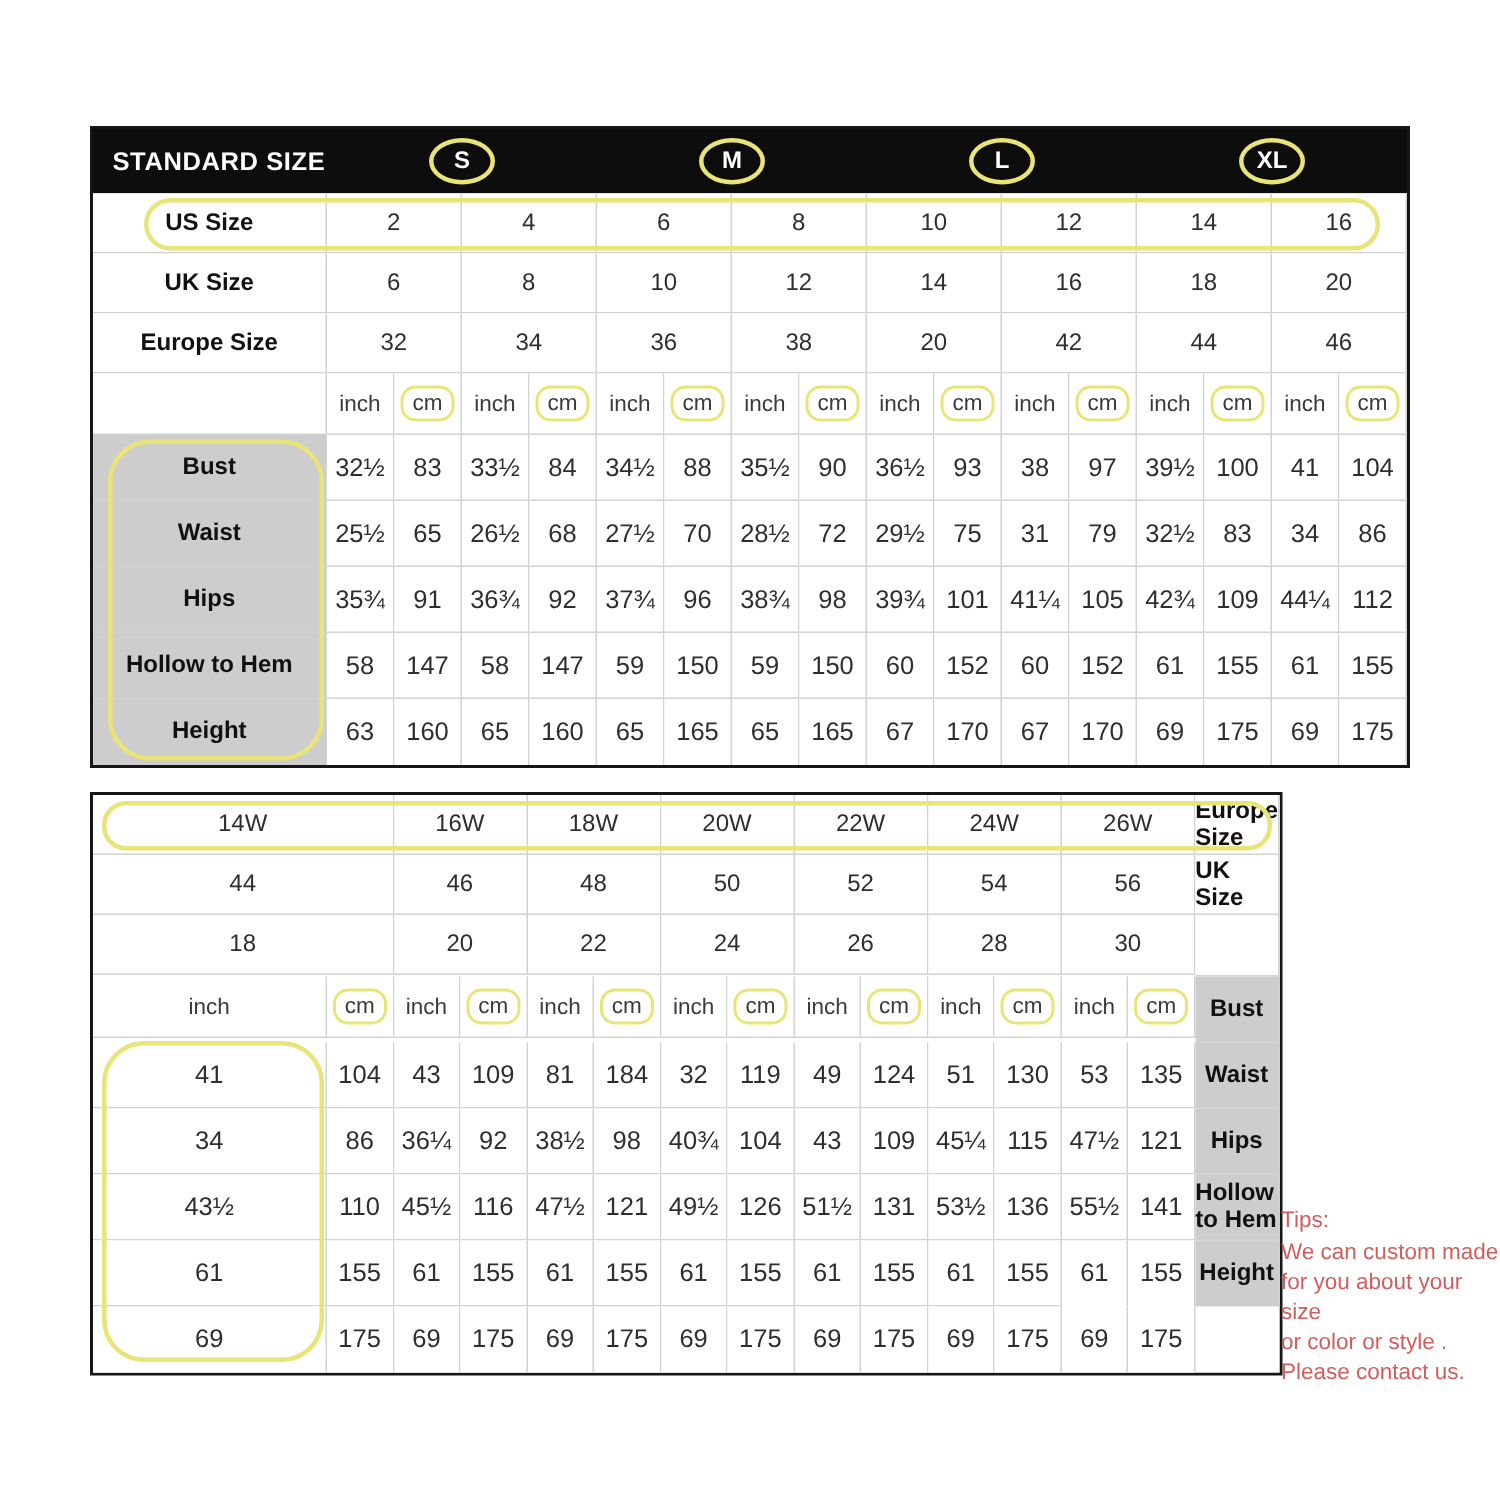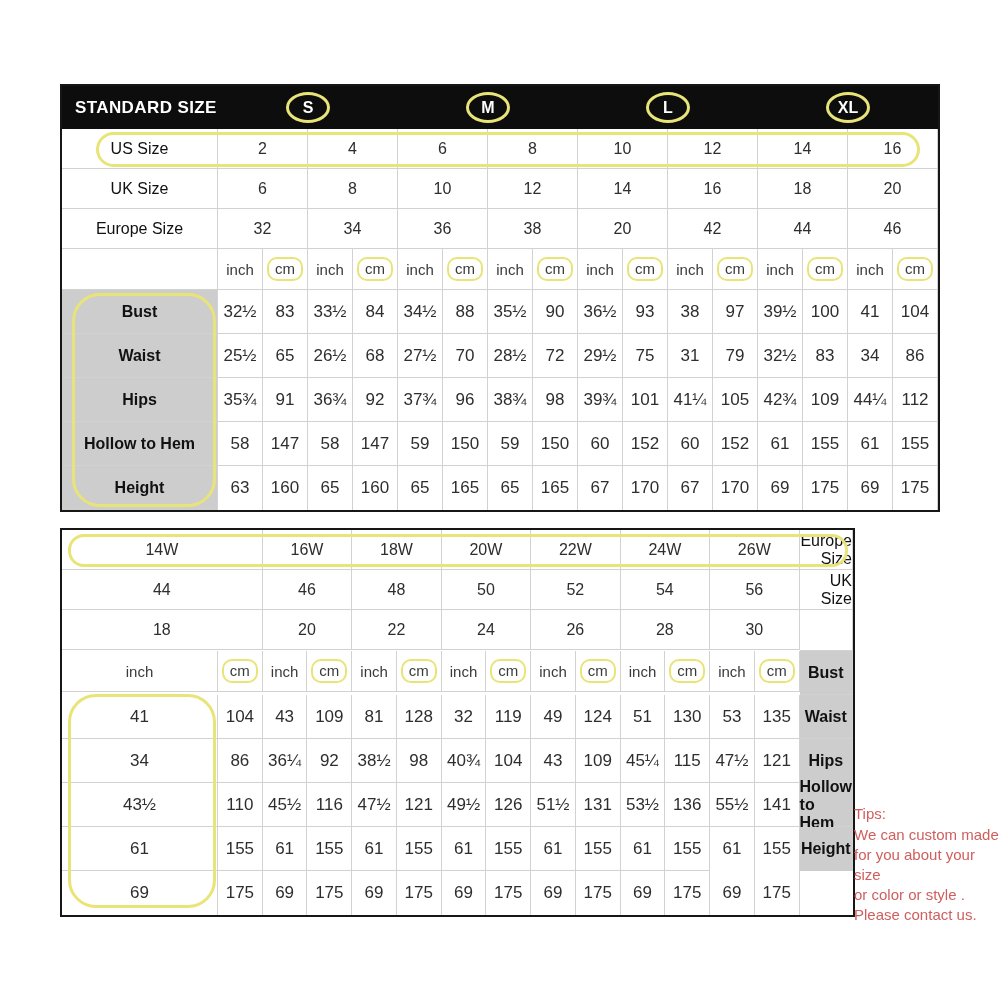--- a/index.html
+++ b/index.html
@@ -22,21 +22,21 @@
   .bar-groups{flex:1;display:flex;height:100%;}
   .badge-slot{flex:1;display:flex;align-items:center;justify-content:center;}
   .badge{min-width:44px;height:31px;padding:0 8px;border:3px solid var(--annot);border-radius:50%;color:#fff;font-weight:bold;font-size:16px;display:flex;align-items:center;justify-content:center;}
 
   
   .grid{display:grid;background:#fff;}
   .grid-std{grid-template-columns:156px repeat(16,1fr);}
   .grid-plus{grid-template-columns:156px repeat(14,1fr);}
   .cell{display:flex;align-items:center;justify-content:center;border-right:1px solid #d2d2d2;border-bottom:1px solid #d2d2d2;color:#2e2e2e;background:#fff;}
   .cell:nth-last-child(-n+17){border-bottom:none;}
-  .hlabel{height:40px;font-weight:normal;font-size:16px;color:#111;text-align:right;}
+  .hlabel{height:40px;font-weight:bold;font-size:16px;color:#111;}
   .hval{height:40px;grid-column:span 2;font-size:16px;}
   .unit{height:41px;font-size:15px;color:#3a3a3a;}
   .cm-box{border:2.5px solid var(--annot);border-radius:10px;padding:1px 6px;line-height:1.25;text-align:center;}
   .mlabel{height:44px;background:var(--label-gray);font-weight:bold;font-size:16px;color:#111;}
   .mval{height:44px;font-size:17px;}
 
   
   .annot{position:absolute;border:3px solid var(--annot);pointer-events:none;background:transparent;}
   .annot-us-row{left:34px;top:46px;width:824px;height:35px;border-radius:18px;}
   .annot-std-labels{left:10px;top:207px;width:144px;height:214px;border-radius:28px;}
@@ -274,21 +274,21 @@
         <div class="cell unit">inch</div>
         <div class="cell unit">
           <span class="cm-box">cm</span>
         </div>
         <div class="cell mlabel">Bust</div>
         <div class="cell mval">41</div>
         <div class="cell mval">104</div>
         <div class="cell mval">43</div>
         <div class="cell mval">109</div>
         <div class="cell mval">81</div>
-        <div class="cell mval">128</div>
+        <div class="cell mval">184</div>
         <div class="cell mval">32</div>
         <div class="cell mval">119</div>
         <div class="cell mval">49</div>
         <div class="cell mval">124</div>
         <div class="cell mval">51</div>
         <div class="cell mval">130</div>
         <div class="cell mval">53</div>
         <div class="cell mval">135</div>
         <div class="cell mlabel">Waist</div>
         <div class="cell mval">34</div>

